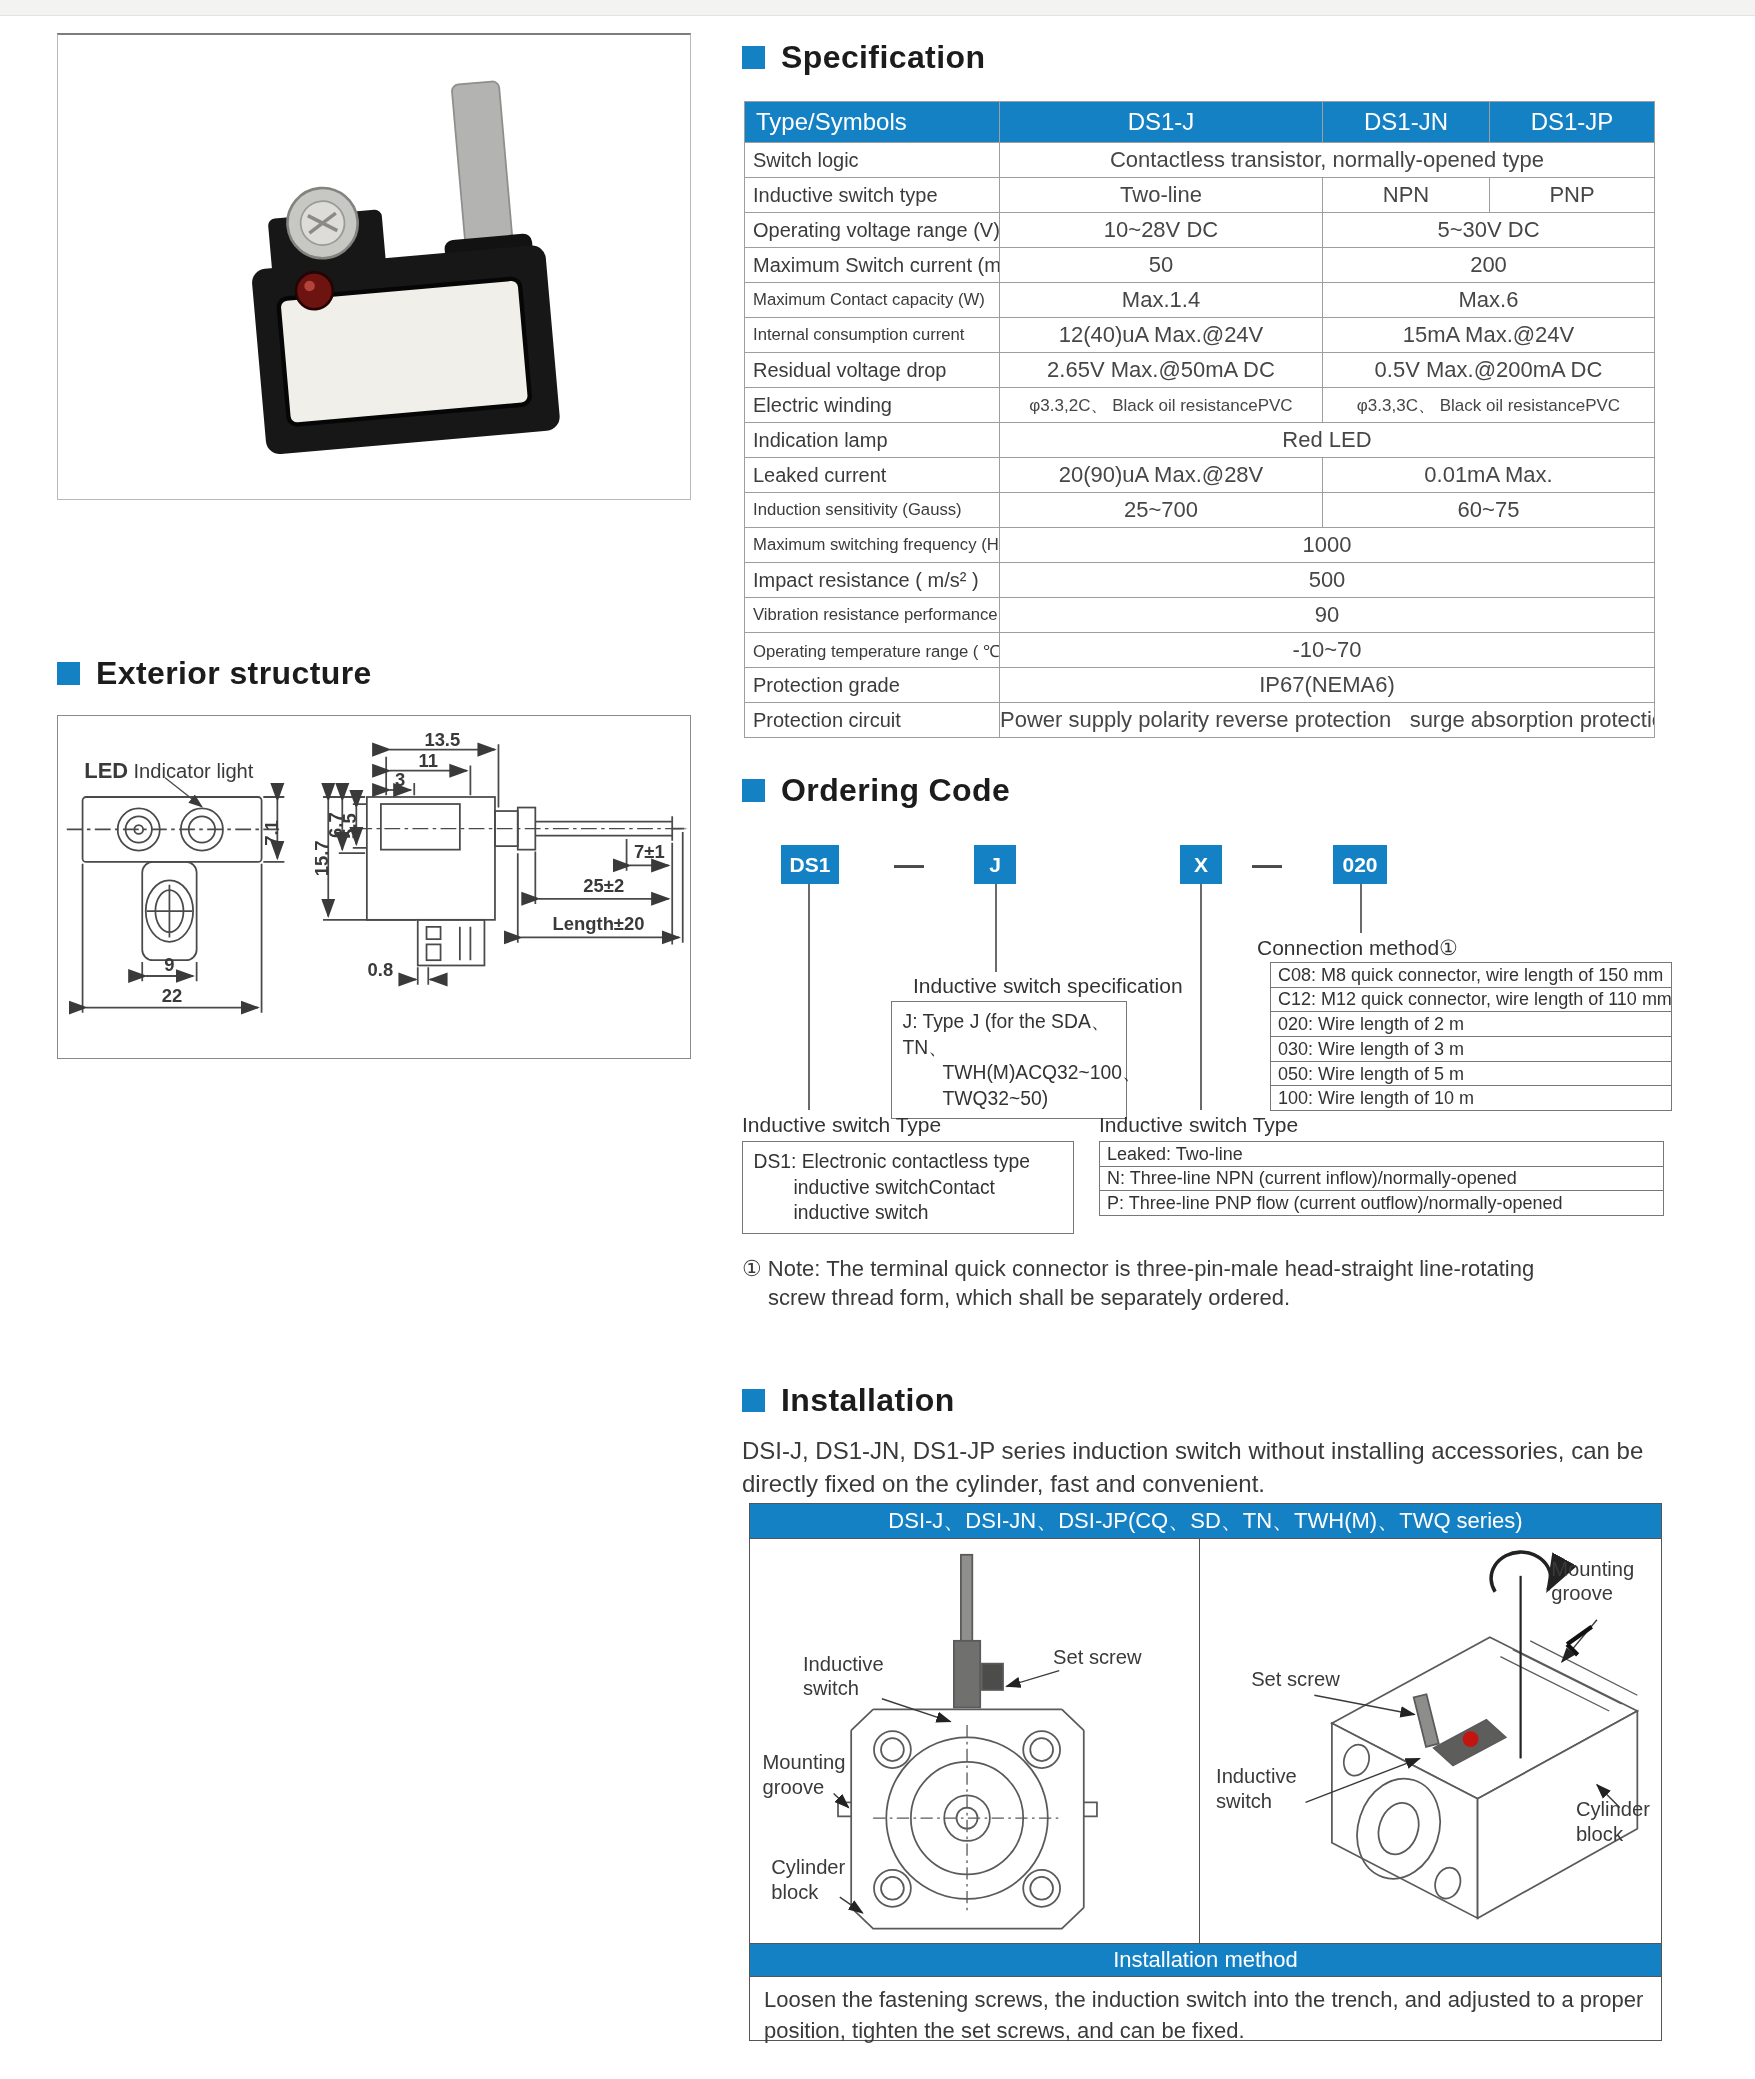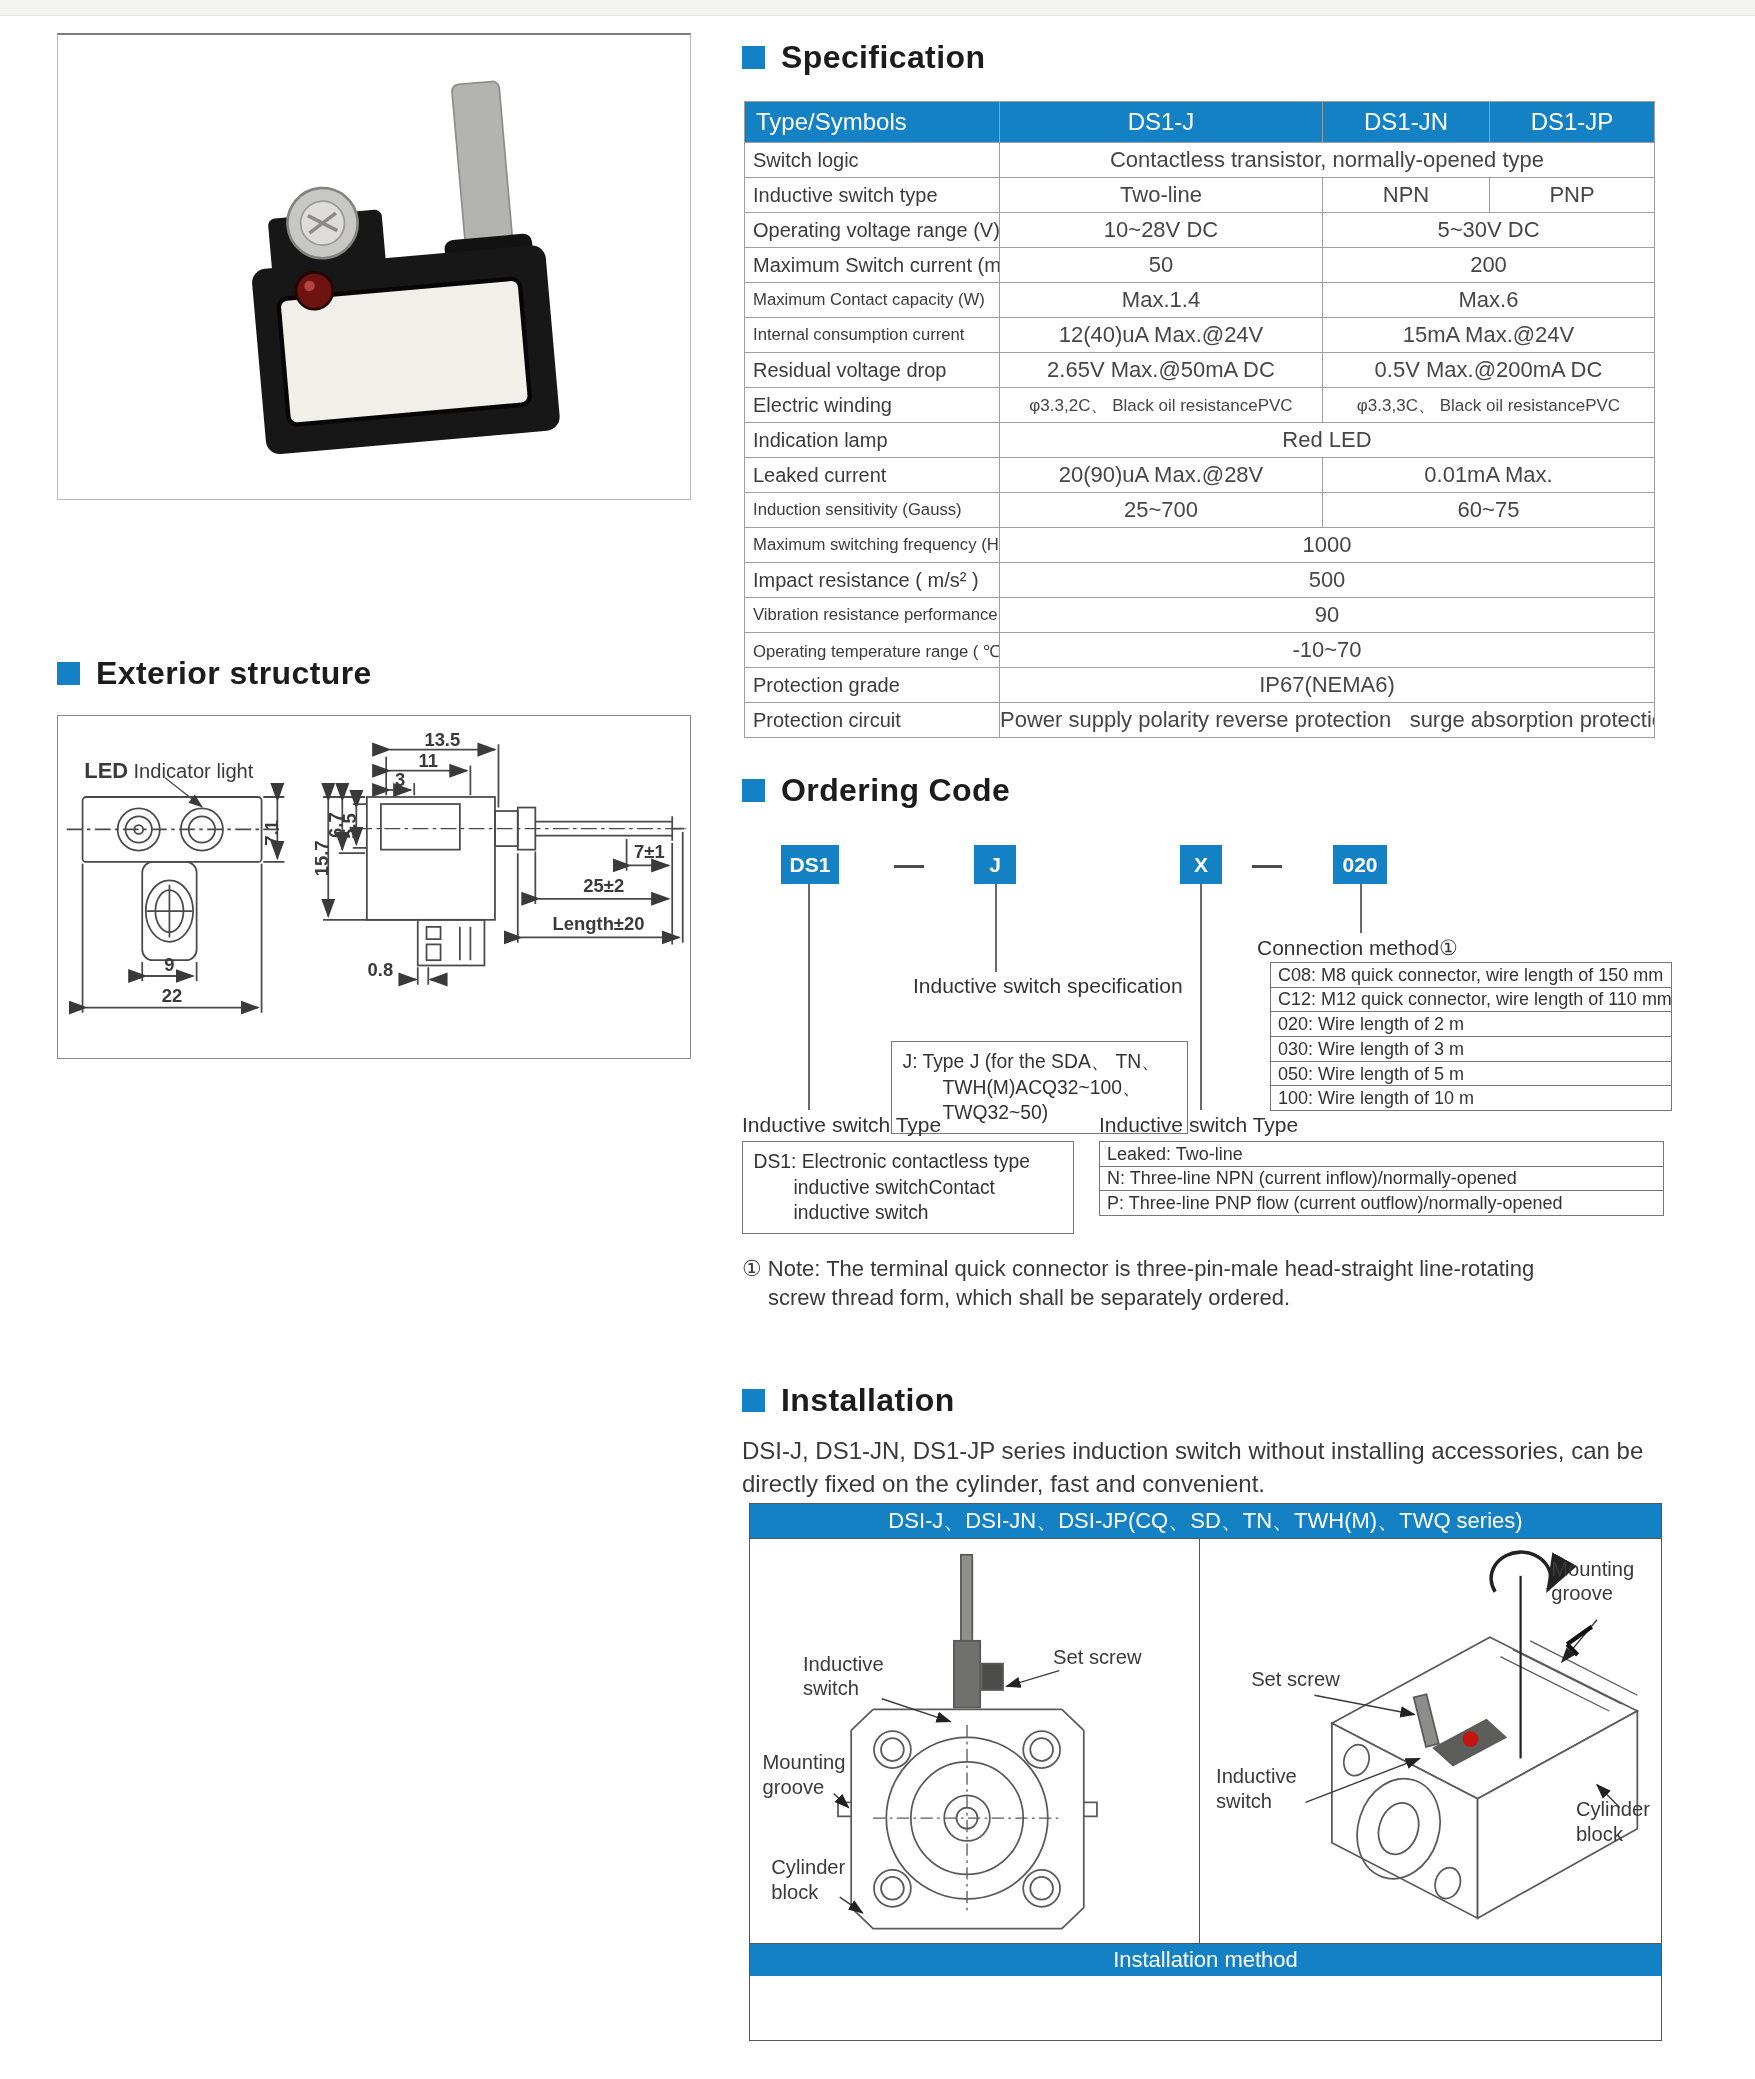--- a/index.html
+++ b/index.html
@@ -295,21 +295,21 @@
   <div class="abs olist" style="left:1270px; top:962px; width:402px;">
       <div>C08: M8 quick connector, wire length of 150 mm</div>
       <div>C12: M12 quick connector, wire length of 110 mm</div>
       <div>020: Wire length of 2 m</div>
       <div>030: Wire length of 3 m</div>
       <div>050: Wire length of 5 m</div>
       <div>100: Wire length of 10 m</div>
     </div>
 
   <div class="abs olabel" style="left:913px; top:974px;">Inductive switch specification</div>
-  <div class="abs obox" style="left:891px; top:1001px; width:297px;margin-top:40px;">
+  <div class="abs obox" style="left:891px; top:1001px; width:236px;">
       <div>J: Type J (for the SDA、 TN、</div>
       <div>TWH(M)ACQ32~100、</div>
       <div>TWQ32~50)</div>
     </div>
 
   <div class="abs olabel" style="left:742px; top:1113px;">Inductive switch Type</div>
   <div class="abs obox" style="left:742px; top:1141px; width:332px;">
       <div>DS1: Electronic contactless type</div>
       <div>inductive switchContact</div>
       <div>inductive switch</div>
@@ -412,15 +412,19 @@
           <text x="18" y="278" class="lbltxt">Inductive</text>
           <text x="18" y="306" class="lbltxt">switch</text>
           <text x="400" y="42" class="lbltxt">Mounting</text>
           <text x="400" y="70" class="lbltxt">groove</text>
           <text x="428" y="316" class="lbltxt">Cylinder</text>
           <text x="428" y="344" class="lbltxt">block</text>
         </svg>
       </div>
     </div>
     <div class="ifig-method">Installation method</div>
+    <div class="ifig-text">
+        <div>Loosen the fastening screws, the induction switch into the trench, and adjusted to a proper</div>
+        <div>position, tighten the set screws, and can be fixed.</div>
+      </div>
   </div>
 </div>
 
 
 </body></html>

